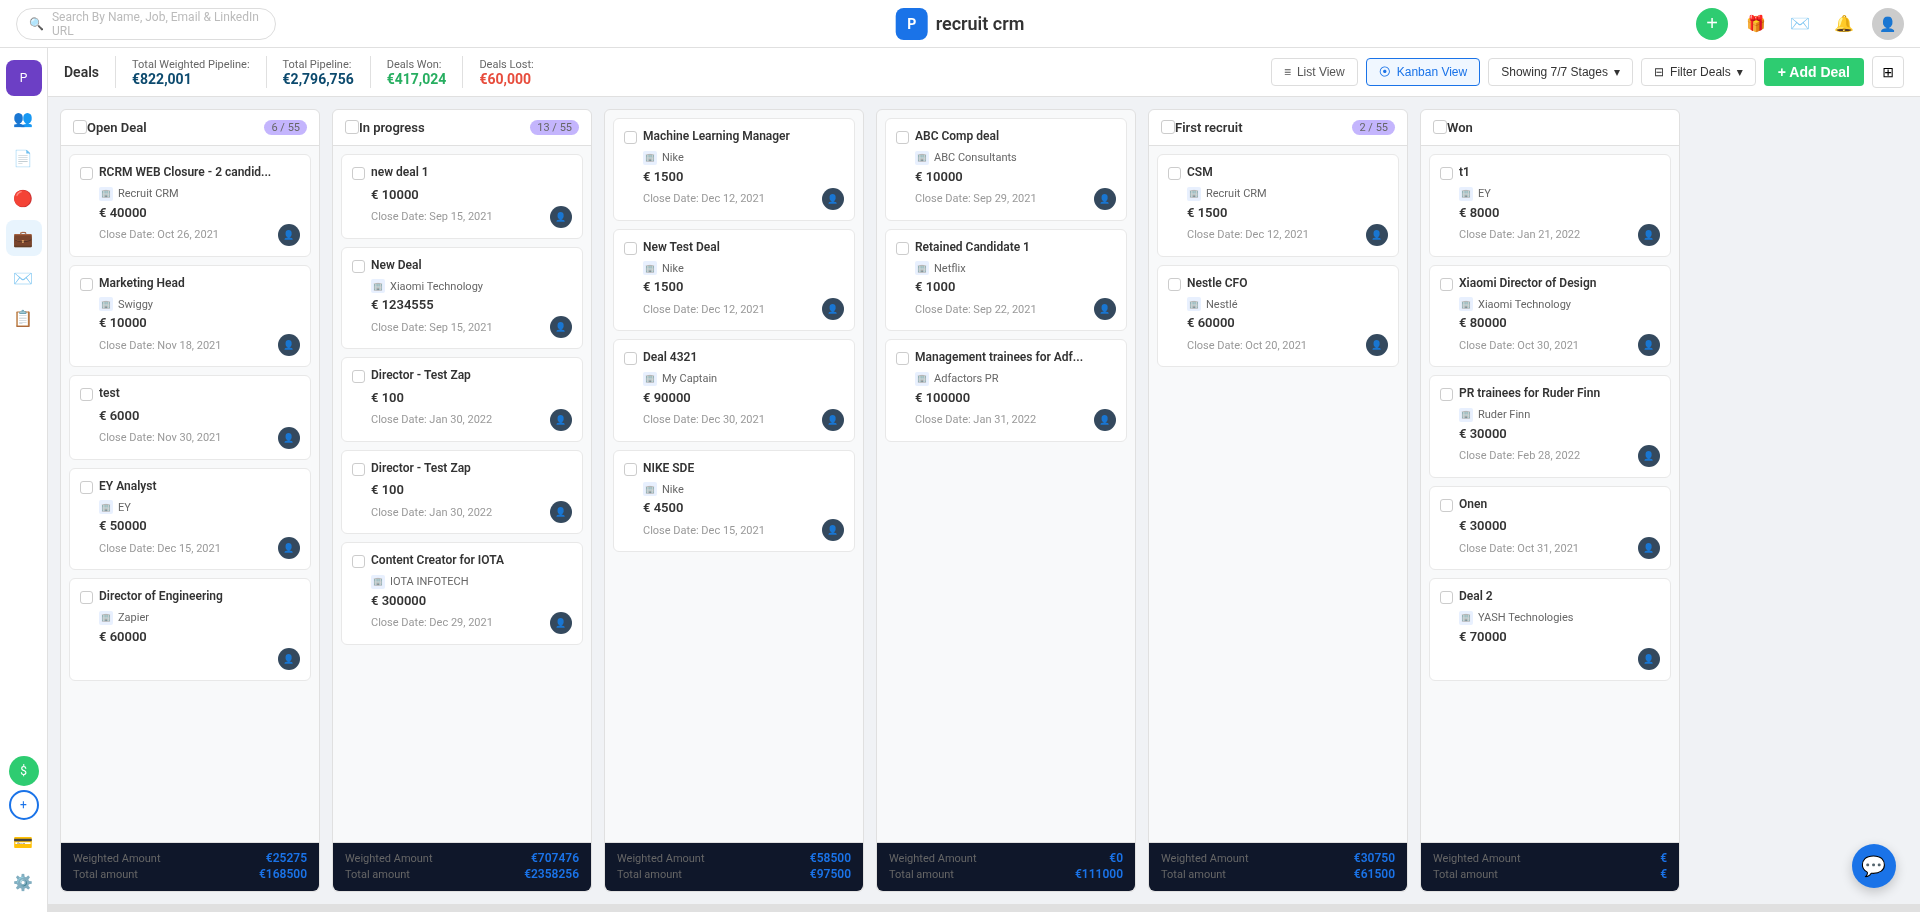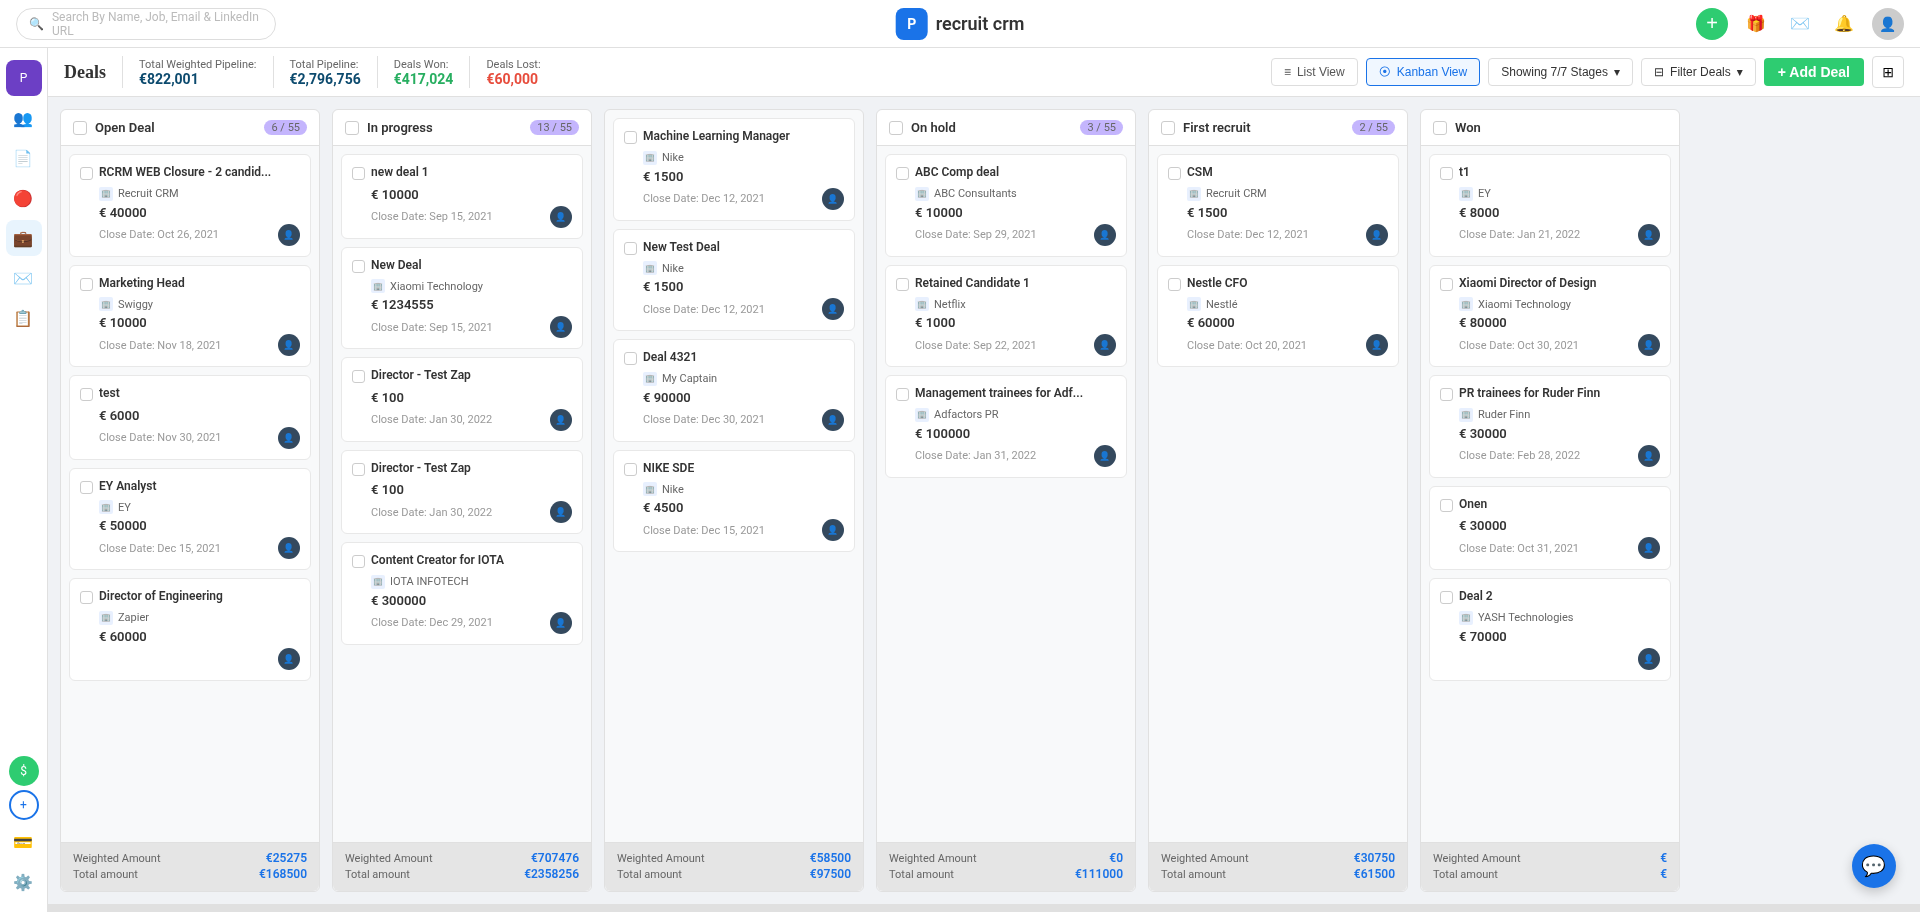--- a/index.html
+++ b/index.html
@@ -135,21 +135,21 @@
 
     
     .sub-header {
       background: #fff;
       border-bottom: 1px solid #e0e0e0;
       padding: 8px 16px;
       display: flex;
       align-items: center;
       gap: 16px;
     }
-    .deals-label { font-weight: 600; font-size: 18px; color: #333; font-family: Liberation Serif, serif; }
+    .deals-label { font-weight: 600; font-size: 14px; color: #333; }
     .metric-box { display: flex; flex-direction: column; }
     .metric-label { font-size: 11px; color: #666; }
     .metric-value { font-size: 14px; font-weight: 700; }
     .metric-value.blue { color: #0c4a6e; }
     .metric-value.green { color: #27ae60; }
     .metric-value.red { color: #e74c3c; }
     .metric-divider { width: 1px; height: 32px; background: #e0e0e0; }
 
     .sub-header-right {
       margin-left: auto;
@@ -235,22 +235,21 @@
       width: 260px;
       background: #f8f9fa;
       border-radius: 6px;
       display: flex;
       flex-direction: column;
       border: 1px solid #e0e0e0;
     }
     .kanban-column-header {
       padding: 10px 12px;
       display: flex;
-      align-items: flex-end;
-      gap: 8px;
+      align-items: flex-start;
       border-bottom: 1px solid #e0e0e0;
       background: #fff;
       border-radius: 6px 6px 0 0;
     }
     .col-checkbox {
       width: 14px;
       height: 14px;
       border: 1px solid #ccc;
       border-radius: 3px;
       flex-shrink: 0;
@@ -286,21 +285,21 @@
     .company-icon { width: 14px; height: 14px; background: #e8f0fe; border-radius: 2px; display: flex; align-items: center; justify-content: center; font-size: 8px; color: #1a73e8; flex-shrink: 0; }
     .card-amount { font-size: 13px; font-weight: 600; color: #333; margin-bottom: 4px; margin-left: 19px; }
     .card-footer { display: flex; align-items: center; justify-content: space-between; margin-left: 19px; }
     .card-date { font-size: 11px; color: #999; }
     .card-avatar { width: 22px; height: 22px; border-radius: 50%; background: #34495e; display: flex; align-items: center; justify-content: center; color: white; font-size: 9px; }
 
     
     .kanban-column-footer {
       padding: 8px 12px;
       border-top: 1px solid #e0e0e0;
-      background: #e5e5e5;
+      background: #0f172a;
       border-radius: 0 0 6px 6px;
     }
     .footer-row { display: flex; justify-content: space-between; align-items: center; margin-bottom: 2px; }
     .footer-label { font-size: 11px; color: #666; }
     .footer-value { font-size: 12px; font-weight: 600; color: #1a73e8; }
 
     
     .kanban-board::-webkit-scrollbar { height: 6px; }
     .kanban-board::-webkit-scrollbar-track { background: #f0f2f5; }
     .kanban-board::-webkit-scrollbar-thumb { background: #ccc; border-radius: 3px; }
@@ -665,25 +664,20 @@
       <span class="footer-label">Weighted Amount</span>
       <span class="footer-value">€58500</span>
     </div>
     <div class="footer-row">
       <span class="footer-label">Total amount</span>
       <span class="footer-value">€97500</span>
     </div>
   </div>
         </div>
         <div class="kanban-column">
-          <div class="kanban-column-header">
-    <div class="col-checkbox"></div>
-    <span class="col-title">On hold</span>
-    <span class="col-badge">3 / 55</span>
-  </div>
           <div class="kanban-cards">
             <div class="deal-card">
       <div class="card-header">
         <div class="card-checkbox"></div>
         <span class="card-title">ABC Comp deal</span>
       </div>
       <div class="card-company">
         <div class="company-icon">🏢</div>
         <span>ABC Consultants</span>
       </div>

